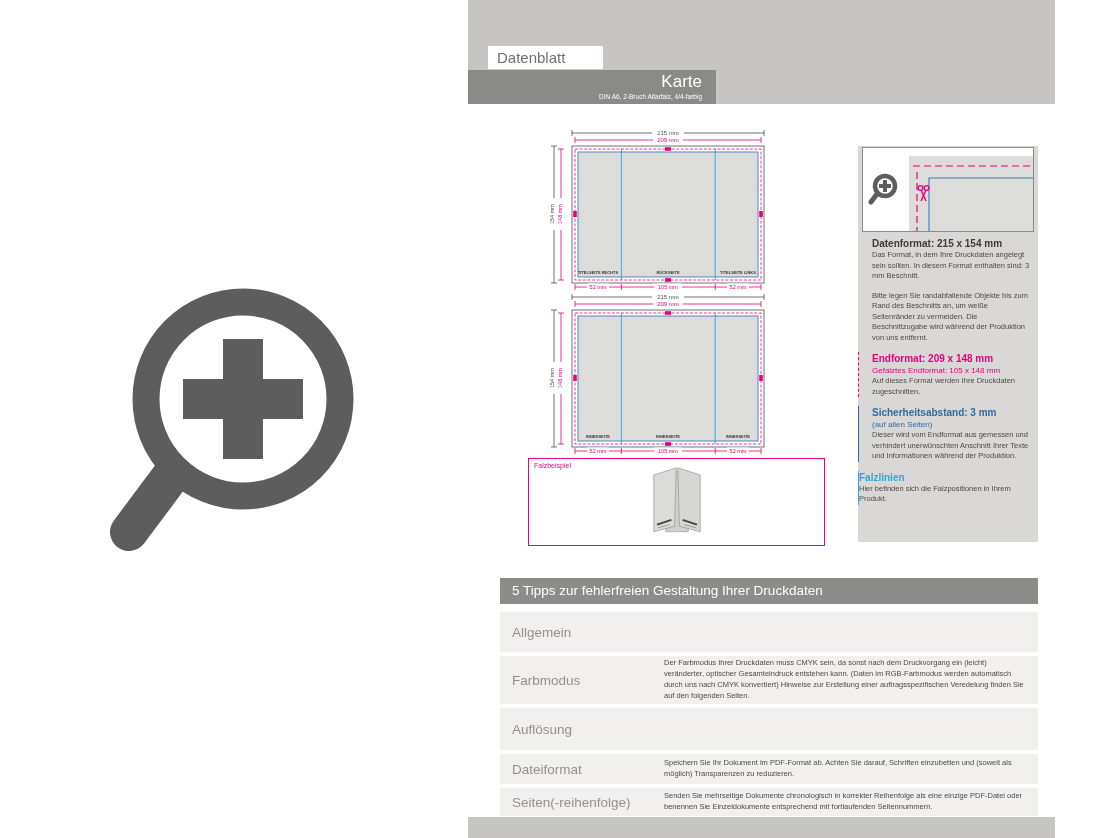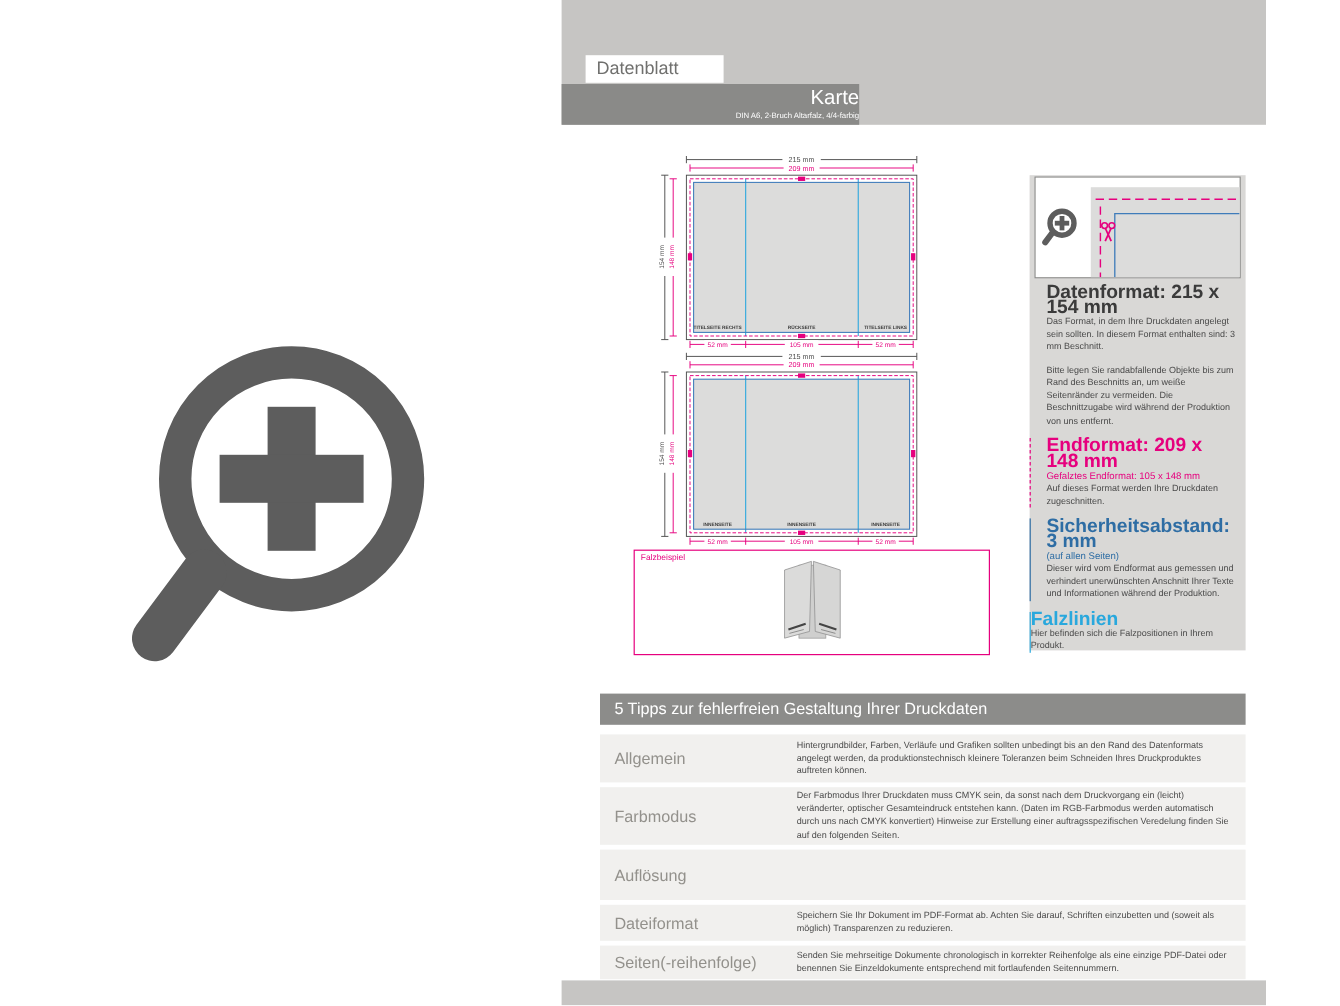--- a/index.html
+++ b/index.html
@@ -10,37 +10,37 @@
   
   #page{position:absolute;left:468px;top:0;width:594px;height:838px;background:#ffffff;}
   .band-top{position:absolute;left:0;top:0;width:594px;height:104px;background:#c6c5c3;}
   .band-bottom{position:absolute;left:0;top:817px;width:594px;height:21px;background:#c6c5c3;}
   .page-shadow{position:absolute;left:1062px;top:10px;width:15px;height:820px;
                background:linear-gradient(to right, rgba(70,70,70,.55), rgba(70,70,70,0));}
 
   .tab{position:absolute;left:20px;top:46px;width:106px;height:23px;background:#ffffff;
        color:#70706e;font-size:15px;line-height:23px;padding-left:9px;}
   .title-band{position:absolute;left:0;top:70px;width:248px;height:34px;background:#8a8a88;
-              color:#ffffff;text-align:right;box-sizing:border-box;}
+              color:#ffffff;text-align:right;padding-right:14px;box-sizing:border-box;}
   .title-band .title{font-size:17px;line-height:20px;margin-top:2px;}
   .title-band .subtitle{font-size:6.5px;line-height:9px;}
 
   
   .falz-box{position:absolute;left:60px;top:458px;width:297px;height:88px;border:1px solid #e6007e;
             box-sizing:border-box;}
   .falz-label{position:absolute;left:5px;top:3px;color:#e6007e;font-size:7px;}
   .falz-box svg{position:absolute;left:50%;top:4px;transform:translateX(-50%);}
 
   
   .info-panel{position:absolute;left:390px;top:146px;width:180px;height:396px;background:#d9d8d6;
               box-sizing:border-box;padding:1px 8px 8px 14px;}
   .detail-box{width:172px;height:85px;margin-left:-10px;margin-bottom:5px;background:#ffffff;
               border:1px solid #8a8a88;box-sizing:border-box;}
   .sec{margin-bottom:9px;}
-  .sec .h{font-size:16px;font-weight:bold;color:#3b3b3b;line-height:13px;}
+  .sec .h{font-size:10px;font-weight:bold;color:#3b3b3b;line-height:13px;}
   .sec .h.magenta{color:#e6007e;}
   .sec .h.blue{color:#2e6da4;}
   .sec .h.cyan{color:#29a8dd;}
   .sec .sub{font-size:8px;line-height:11px;}
   .sec .sub.magenta{color:#e6007e;}
   .sec .sub.blue{color:#2e6da4;}
   .sec .b{font-size:7.5px;line-height:1.4;color:#4a4a4a;}
   .sec.bordered-magenta{border-left:1px dashed #e6007e;margin-left:-14px;padding-left:13px;}
   .sec.bordered-blue{border-left:1px solid #2e6da4;margin-left:-14px;padding-left:13px;}
   .sec.bordered-cyan{border-left:1px solid #29a8dd;margin-left:-14px;padding-left:0;}
@@ -255,21 +255,20 @@
         <div class="h cyan">Falzlinien</div>
         <div class="b">Hier befinden sich die Falzpositionen in Ihrem Produkt.</div>
       </div>
     </div>
 
     <div class="tips">
       <div class="tips-header">5 Tipps zur fehlerfreien Gestaltung Ihrer Druckdaten</div>
 
       <div class="tip-row h40">
         <div class="tip-label">Allgemein</div>
-        <div class="tip-text">Hintergrundbilder, Farben, Verläufe und Grafiken sollten unbedingt bis an den Rand des Datenformats angelegt werden, da produktionstechnisch kleinere Toleranzen beim Schneiden Ihres Druckproduktes auftreten können.</div>
       </div>
       <div class="tip-row h48">
         <div class="tip-label">Farbmodus</div>
         <div class="tip-text">Der Farbmodus Ihrer Druckdaten muss CMYK sein, da sonst nach dem Druckvorgang ein (leicht) veränderter, optischer Gesamteindruck entstehen kann. (Daten im RGB-Farbmodus werden automatisch durch uns nach CMYK konvertiert) Hinweise zur Erstellung einer auftragsspezifischen Veredelung finden Sie auf den folgenden Seiten.</div>
       </div>
       <div class="tip-row h42">
         <div class="tip-label">Auflösung</div>
       </div>
       <div class="tip-row h30">
         <div class="tip-label">Dateiformat</div>

